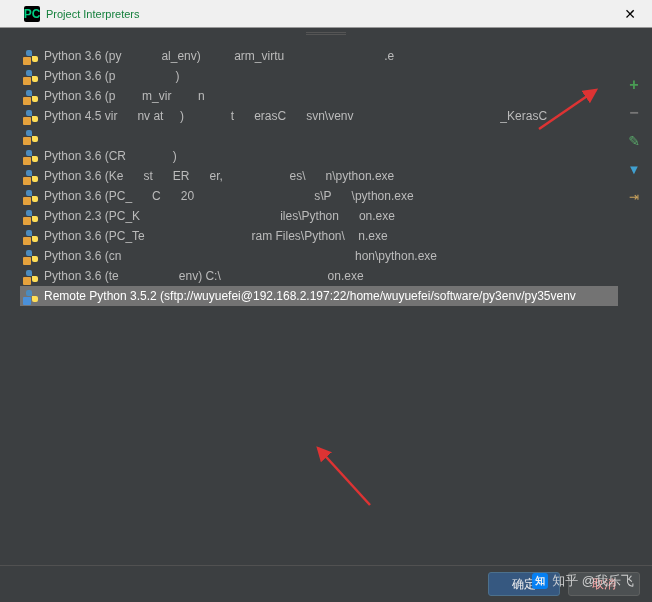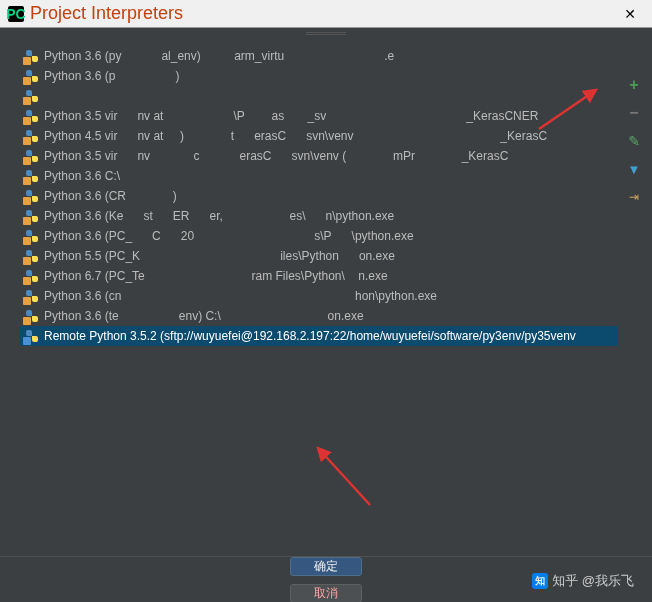--- a/index.html
+++ b/index.html
@@ -20,29 +20,30 @@
       align-items: center;
       padding: 0 8px;
       color: #000;
       border-bottom: 1px solid #999;
     }
     .pc-icon {
       width: 16px;
       height: 16px;
       background: #000;
       color: #00d084;
-      font-size: 14px;
+      font-size: 12px;
       font-weight: bold;
       display: flex;
       align-items: center;
       justify-content: center;
       margin-right: 6px;
       border-radius: 2px;
-    }
-    .title-text { flex: 1; font-size: 18px; color: #c2410c; }
+      margin-left: 16px;
+    }
+    .title-text { flex: 1; font-size: 11px; color: #15803d; }
     .close-btn {
       width: 28px;
       height: 28px;
       display: flex;
       align-items: center;
       justify-content: center;
       font-size: 14px;
       color: #000;
       cursor: pointer;
     }
@@ -77,21 +78,21 @@
     .list-item {
       height: 20px;
       display: flex;
       align-items: center;
       padding: 0 4px;
       white-space: nowrap;
       overflow: hidden;
       position: relative;
     }
     .list-item.selected {
-      background: #0c4a6e;
+      background: #737373;
       color: #fff;
     }
     .py-icon {
       width: 16px;
       height: 16px;
       margin-right: 4px;
       flex-shrink: 0;
       position: relative;
     }
     .py-icon::before {
@@ -146,29 +147,28 @@
     .icon-plus { color: #499c54; font-weight: bold; }
     .icon-minus { color: #777; font-weight: bold; }
     .icon-edit { color: #59a869; font-size: 14px; }
     .icon-filter { color: #40a0d0; font-size: 13px; }
     .icon-expand { color: #c9a25c; font-size: 12px; }
     .button-bar {
       position: absolute;
       bottom: 0;
       left: 0;
       right: 0;
-      height: 46px;
+      height: 37px;
       background: #3c3f41;
       border-top: 1px solid #515151;
       display: flex;
-      justify-content: space-between;
+      justify-content: flex-end;
       align-items: center;
       padding: 0 12px;
       gap: 8px;
-      flex-direction: column;
     }
     .dlg-btn {
       min-width: 72px;
       height: 24px;
       background: #4c5052;
       border: 1px solid #5e6060;
       color: #fca5a5;
       font-size: 12px;
       display: flex;
       align-items: center;
@@ -232,44 +232,32 @@
       <div class="list-item">
         <div class="py-icon">
           <div class="badge"></div>
         </div>
         <span class="item-text">Python 3.6 (p         )</span>
       </div>
       <div class="list-item">
         <div class="py-icon">
           <div class="badge"></div>
         </div>
-      </div>
-      <div class="list-item">
-        <div class="py-icon">
-          <div class="badge"></div>
-        </div>
-        <span class="item-text">Python 3.5 vir   nv at           \P    as    _sv                     _KerasCNER</span>
+        <span class="item-text">Python 3.6 (p    m_vir    n</span>
       </div>
       <div class="list-item">
         <div class="py-icon">
           <div class="badge"></div>
         </div>
         <span class="item-text">Python 4.5 vir   nv at   )       t   erasC   svn\venv                      _KerasC</span>
       </div>
       <div class="list-item">
         <div class="py-icon">
           <div class="badge"></div>
         </div>
-        <span class="item-text">Python 3.5 vir   nv       c      erasC   svn\venv (       mPr       _KerasC</span>
-      </div>
-      <div class="list-item">
-        <div class="py-icon">
-          <div class="badge"></div>
-        </div>
-        <span class="item-text">Python 3.6 C:\                          </span>
       </div>
       <div class="list-item">
         <div class="py-icon">
           <div class="badge"></div>
         </div>
         <span class="item-text">Python 3.6 (CR       )                        </span>
       </div>
       <div class="list-item">
         <div class="py-icon">
           <div class="badge"></div>
@@ -279,27 +267,27 @@
       <div class="list-item">
         <div class="py-icon">
           <div class="badge"></div>
         </div>
         <span class="item-text">Python 3.6 (PC_   C   20                  s\P   \python.exe</span>
       </div>
       <div class="list-item">
         <div class="py-icon">
           <div class="badge"></div>
         </div>
-        <span class="item-text">Python 5.5 (PC_K                     iles\Python   on.exe</span>
-      </div>
-      <div class="list-item">
-        <div class="py-icon">
-          <div class="badge"></div>
-        </div>
-        <span class="item-text">Python 6.7 (PC_Te                ram Files\Python\  n.exe</span>
+        <span class="item-text">Python 2.3 (PC_K                     iles\Python   on.exe</span>
+      </div>
+      <div class="list-item">
+        <div class="py-icon">
+          <div class="badge"></div>
+        </div>
+        <span class="item-text">Python 3.6 (PC_Te                ram Files\Python\  n.exe</span>
       </div>
       <div class="list-item">
         <div class="py-icon">
           <div class="badge"></div>
         </div>
         <span class="item-text">Python 3.6 (cn                                   hon\python.exe</span>
       </div>
       <div class="list-item">
         <div class="py-icon">
           <div class="badge"></div>

